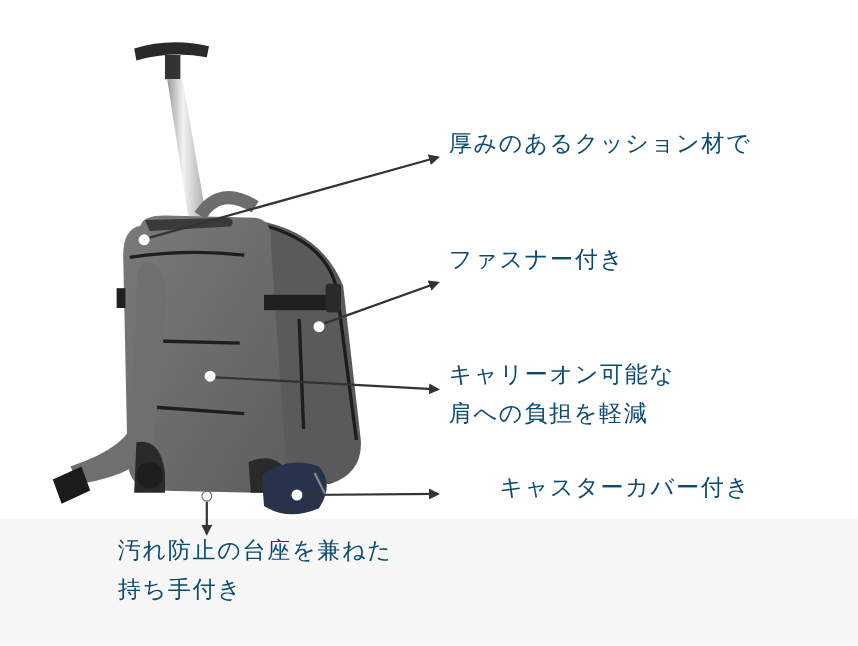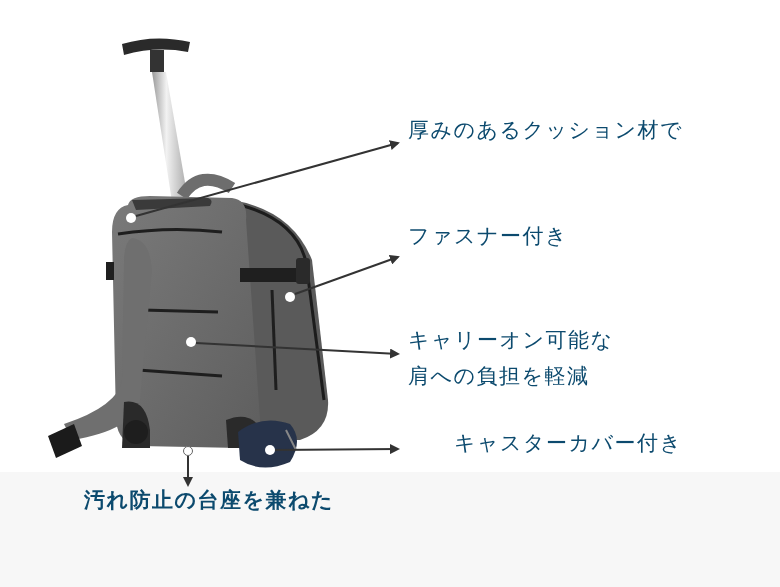--- a/index.html
+++ b/index.html
@@ -15,21 +15,21 @@
   .art { position: absolute; left: 0; top: 0; width: 780px; height: 587px; }
   .label {
     position: absolute; color: #0c4a6e; font-size: 21px; line-height: 36px;
     letter-spacing: 1.5px; white-space: nowrap;
   }
   .label span { display: block; }
   #lbl-cushion { left: 408px; top: 112px; }
   #lbl-pocket { left: 408px; top: 218px; }
   #lbl-carry { left: 408px; top: 322px; }
   #lbl-caster { left: 408px; top: 425px; margin-left: 46px; }
-  #lbl-handle { left: 84px; top: 482px; font-weight: bold; }
+  #lbl-handle { left: 107px; top: 482px; }
 </style>
 </head>
 <body>
 
 <div class="floor"></div>
 
 <svg class="art" viewBox="0 0 780 587">
   <defs>
     <linearGradient id="pole" x1="0" x2="1">
       <stop offset="0" stop-color="#9a9a9a"></stop>
@@ -101,13 +101,14 @@
 </div>
 <div class="label" id="lbl-carry">
   <span>キャリーオン可能な</span>
   <span>肩への負担を軽減</span>
 </div>
 <div class="label" id="lbl-caster">
   <span>キャスターカバー付き</span>
 </div>
 <div class="label" id="lbl-handle">
   <span>汚れ防止の台座を兼ねた</span>
+  <span>持ち手付き</span>
 </div>
 
 </body></html>

